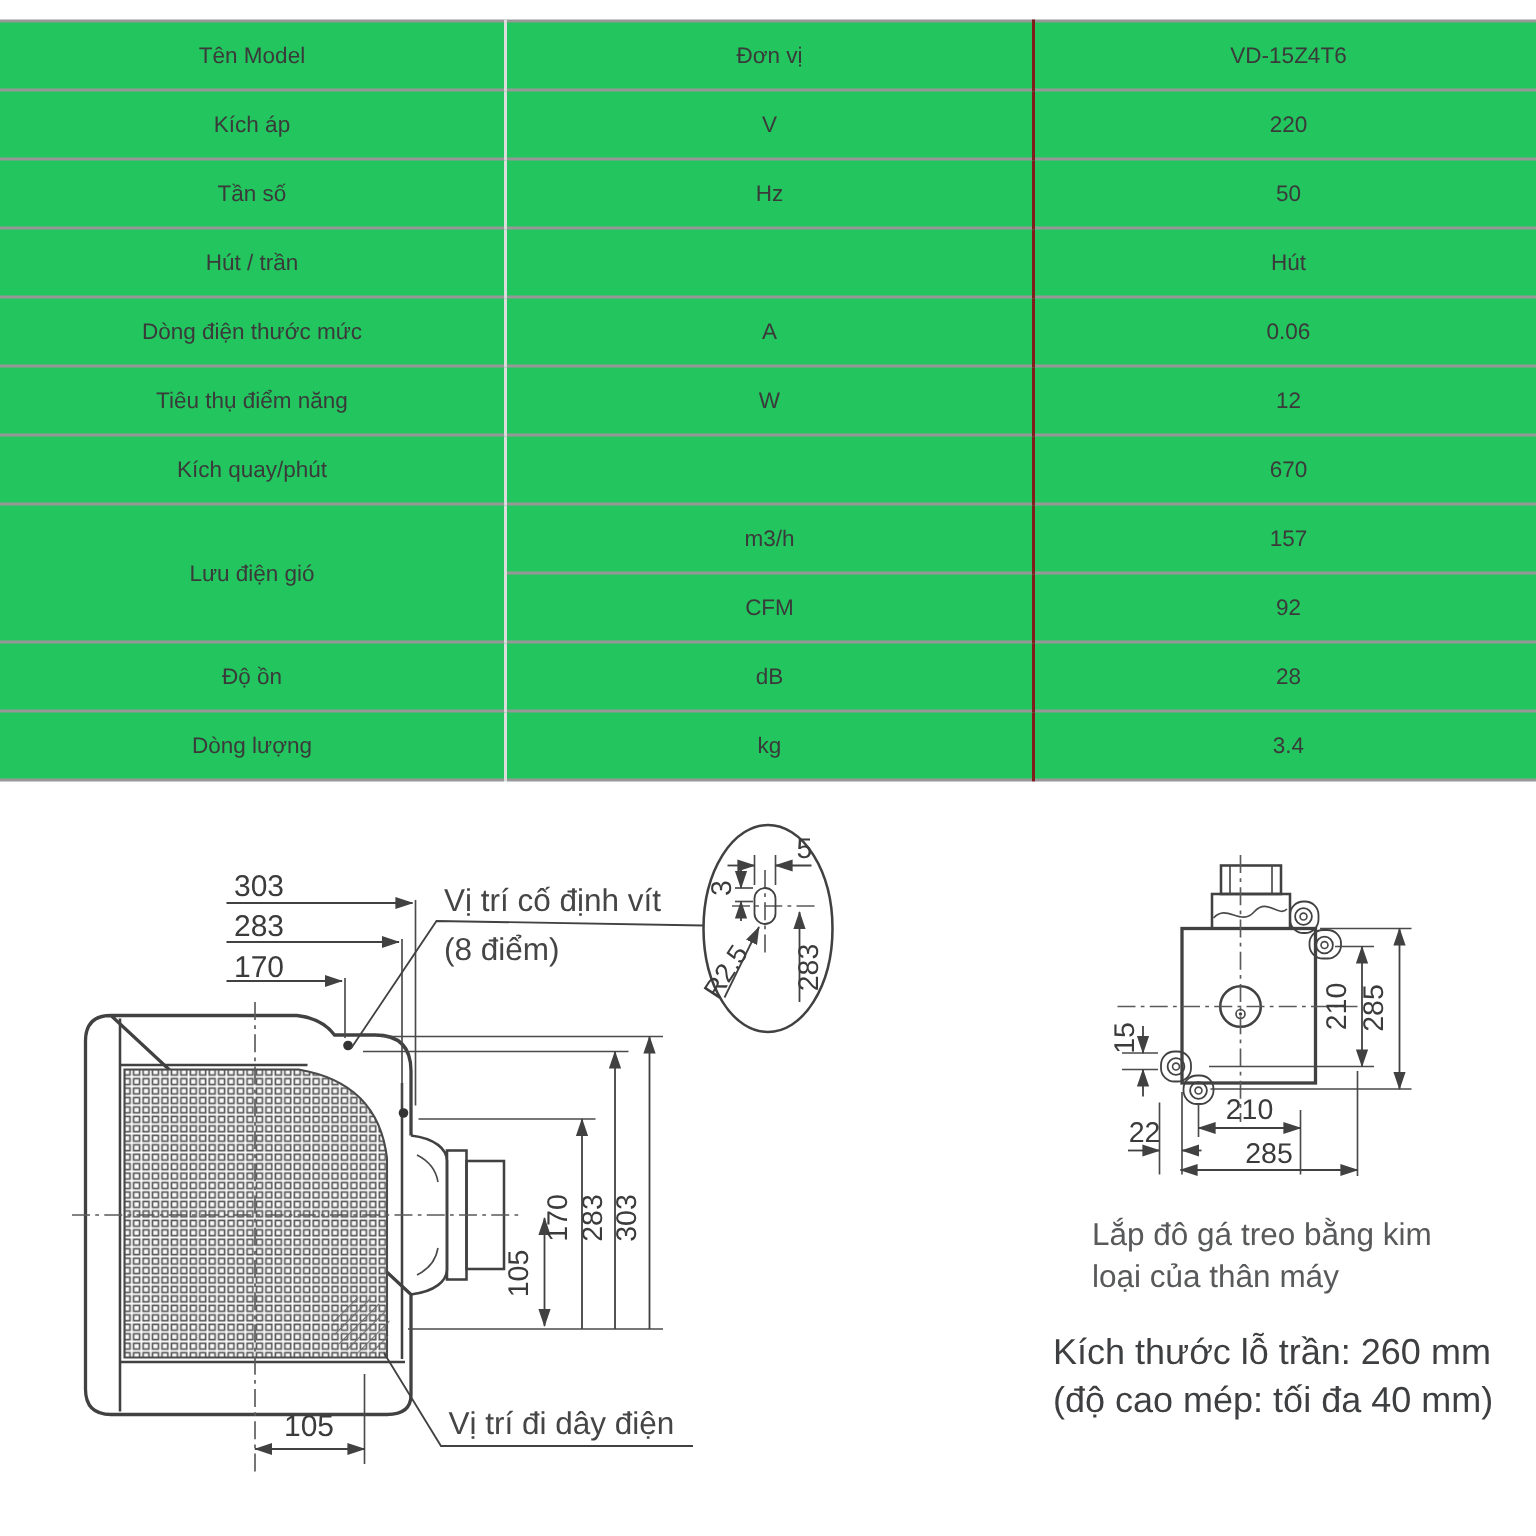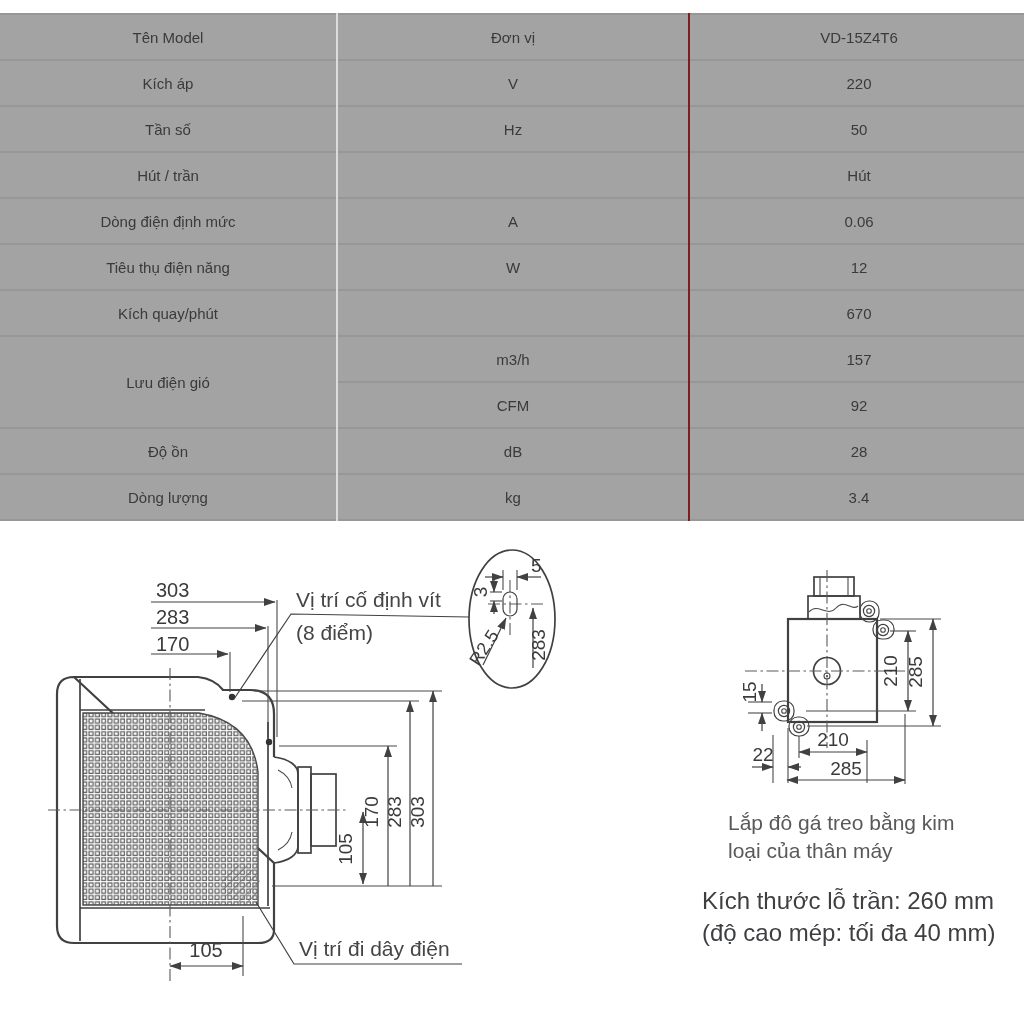--- a/index.html
+++ b/index.html
@@ -2,21 +2,21 @@
 <html><head>
 <meta charset="utf-8">
 <style>
   html,body{margin:0;padding:0;background:#fff;}
   .page{position:relative;width:1024px;height:1024px;background:#fff;overflow:hidden;
         font-family:"Liberation Sans","DejaVu Sans",sans-serif;}
   table.spec{position:absolute;top:13px;left:0;width:1024px;border-collapse:collapse;
              border-bottom:2px solid #979797;table-layout:fixed;}
   table.spec th,table.spec td{height:44px;padding:0;text-align:center;vertical-align:middle;
              font-size:15px;font-weight:400;color:#3a3a3a;border-top:2px solid #979797;
-             background:#a3a3a3;white-space:nowrap;}
+             background:#22c55e;white-space:nowrap;}
   .c1{width:336px;border-right:2px solid #dcdcdc;}
   .c2{width:350px;border-right:2px solid #7f1d1d;}
   .c3{width:338px;}
   svg.drawing{position:absolute;top:505px;left:0;}
   .dl{stroke:#414141;stroke-width:1.2;fill:none;}
   .th2{stroke:#414141;stroke-width:2.2;fill:none;}
   .th18{stroke:#414141;stroke-width:1.7;fill:none;}
   .thn{stroke:#4a4a4a;stroke-width:1.1;fill:none;}
   .cl{stroke:#5a5a5a;stroke-width:1.1;fill:none;stroke-dasharray:12 3.5 2.5 3.5;}
   text{fill:#3b3b3b;font-family:"Liberation Sans","DejaVu Sans",sans-serif;}
@@ -49,26 +49,26 @@
         <td class="c1">Tần số</td>
         <td class="c2">Hz</td>
         <td class="c3">50</td>
       </tr>
       <tr>
         <td class="c1">Hút / trần</td>
         <td class="c2"></td>
         <td class="c3">Hút</td>
       </tr>
       <tr>
-        <td class="c1">Dòng điện định mức</td>
+        <td class="c1">Dòng điện thước mức</td>
         <td class="c2">A</td>
         <td class="c3">0.06</td>
       </tr>
       <tr>
-        <td class="c1">Tiêu thụ điện năng</td>
+        <td class="c1">Tiêu thụ điểm năng</td>
         <td class="c2">W</td>
         <td class="c3">12</td>
       </tr>
       <tr>
         <td class="c1">Kích quay/phút</td>
         <td class="c2"></td>
         <td class="c3">670</td>
       </tr>
       <tr>
         <td class="c1" rowspan="2">Lưu điện gió</td>

